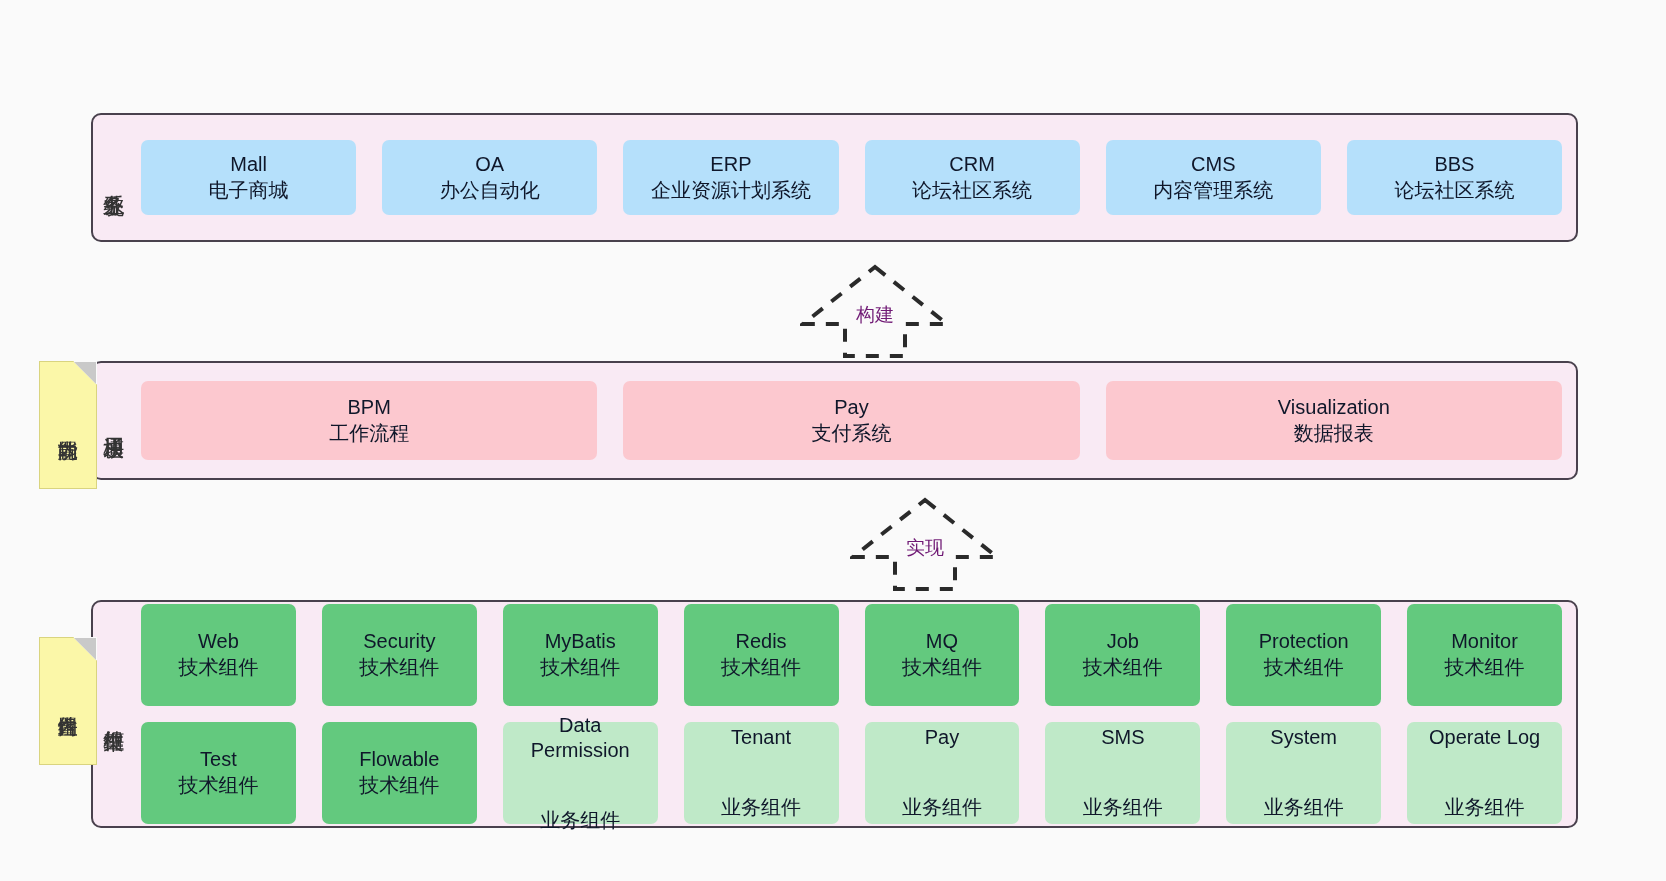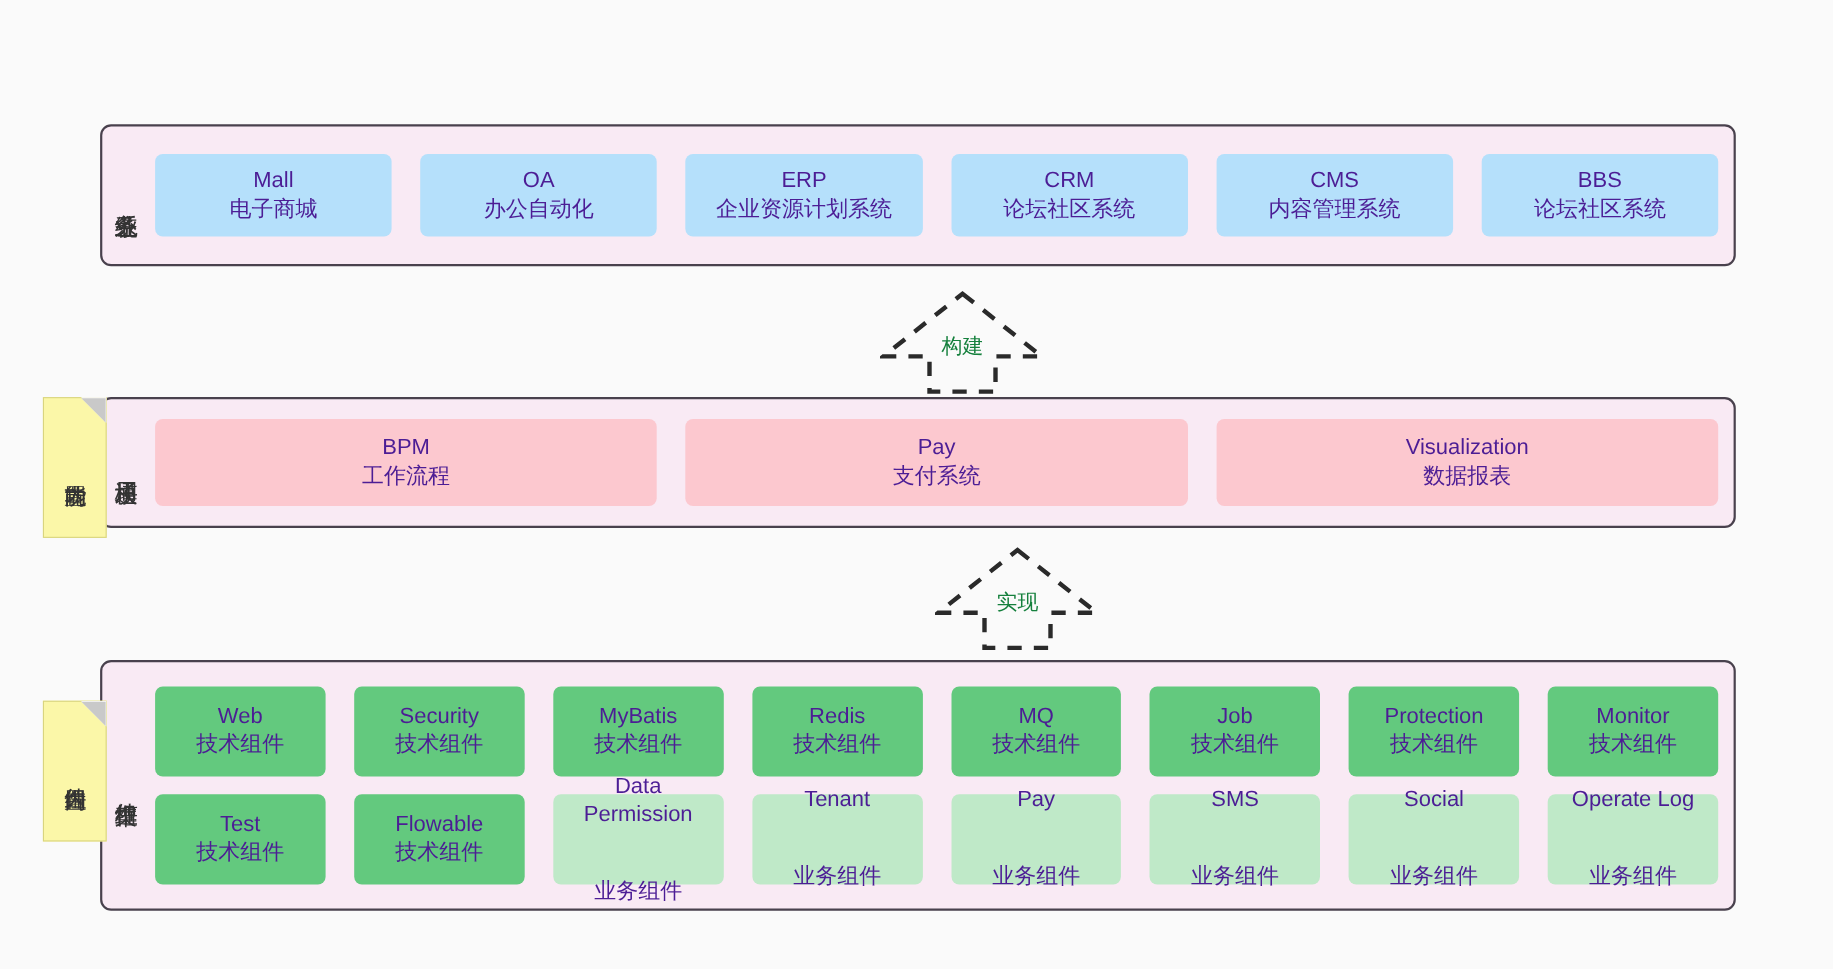--- a/index.html
+++ b/index.html
@@ -66,21 +66,21 @@
     flex: 1 1 0;
     box-sizing: border-box;
     border-radius: 7px;
     display: flex;
     flex-direction: column;
     align-items: center;
     justify-content: center;
     text-align: center;
     font-size: 20px;
     line-height: 1.28;
-    color: #4c1d95;
+    color: #0f172a;
     padding: 6px 20px;
     min-width: 0;
   }
   .card .l1 { white-space: nowrap; }
   .card .l2 { white-space: nowrap; }
   .card.wrap .l1 { white-space: normal; }
 
   .c-blue   { background: #b5e0fb; }
   .c-red    { background: #f16a6a; }
   .c-pink   { background: #fcc8cf; text-align: right; }
@@ -96,21 +96,21 @@
   
   #layer-common {
     left: 91px; top: 361px; width: 1487px; height: 119px;
   }
   #layer-common .card { height: 79px; }
 
   
   #layer-framework {
     left: 91px; top: 600px; width: 1487px; height: 228px;
   }
-  #layer-framework .card { height: 82px; }
+  #layer-framework .card { height: 102px; }
 
   
   .note {
     position: absolute;
     width: 58px;
     background: #fbf7a8;
     border: 1px solid #d9d47f;
     box-sizing: border-box;
     display: flex;
     align-items: center;
@@ -150,21 +150,21 @@
   .arrow {
     position: absolute;
     z-index: 2;
   }
   .arrow svg { display: block; }
   .arrow-label {
     position: absolute;
     left: 0; right: 0;
     text-align: center;
     font-size: 19px;
-    color: #15803d;
+    color: #701a75;
     pointer-events: none;
   }
   #arrow-build { left: 800px; top: 262px; width: 150px; height: 97px; }
   #arrow-build .arrow-label { top: 40px; }
   #arrow-impl  { left: 850px; top: 495px; width: 150px; height: 97px; }
   #arrow-impl  .arrow-label { top: 40px; }
 </style>
 </head>
 <body>
 
@@ -300,21 +300,21 @@
         </div>
         <div class="card c-lgreen">
           <span class="l1">Pay</span>
           <span class="l2">业务组件</span>
         </div>
         <div class="card c-lgreen">
           <span class="l1">SMS</span>
           <span class="l2">业务组件</span>
         </div>
         <div class="card c-lgreen">
-          <span class="l1">Social</span>
+          <span class="l1">System</span>
           <span class="l2">业务组件</span>
         </div>
         <div class="card c-lgreen">
           <span class="l1">Operate Log</span>
           <span class="l2">业务组件</span>
         </div>
       </div>
 
     </div>
   </div>

